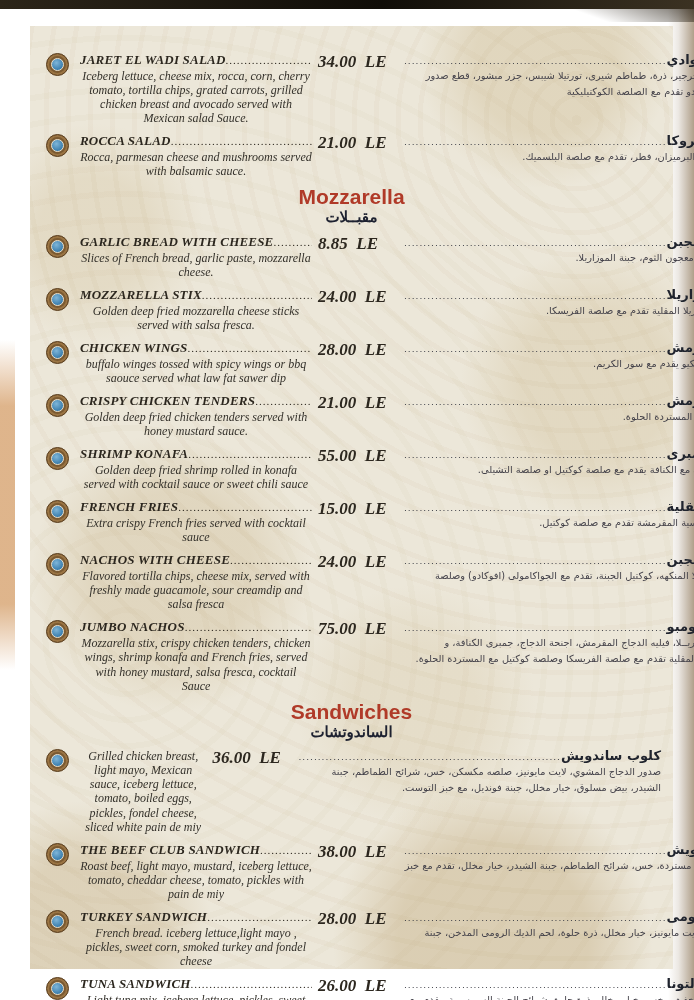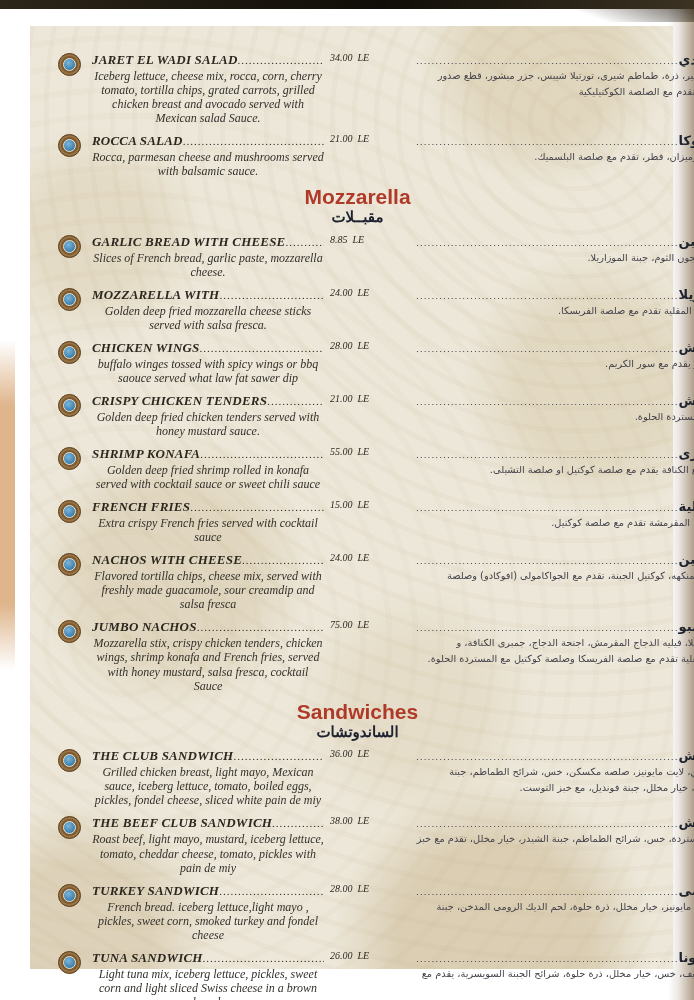--- a/index.html
+++ b/index.html
@@ -33,21 +33,21 @@
     position:absolute;left:30px;right:21px;top:26px;bottom:31px;z-index:6;
     background:
       radial-gradient(circle at 80% 4%, rgba(198,176,128,.30) 0 70px, rgba(198,176,128,0) 125px),
       radial-gradient(circle at 10% 22%, rgba(198,176,128,.22) 0 55px, rgba(198,176,128,0) 110px),
       radial-gradient(circle at 88% 38%, rgba(198,176,128,.26) 0 75px, rgba(198,176,128,0) 135px),
       radial-gradient(circle at 22% 58%, rgba(190,165,115,.25) 0 80px, rgba(190,165,115,0) 140px),
       radial-gradient(circle at 60% 72%, rgba(198,176,128,.18) 0 60px, rgba(198,176,128,0) 120px),
       radial-gradient(circle at 72% 97%, rgba(183,155,103,.33) 0 95px, rgba(183,155,103,0) 160px),
       radial-gradient(circle at 8% 96%, rgba(183,155,103,.28) 0 70px, rgba(183,155,103,0) 130px),
       #ece7d9;
-    padding:26px 0 0 12px; box-sizing:border-box;
+    padding:26px 0 0 0; box-sizing:border-box;
   }
   .paper::before{
     content:"";position:absolute;inset:0;pointer-events:none;opacity:.5;
     background:
       repeating-radial-gradient(circle at 85% 10%, rgba(176,148,96,.10) 0 5px, rgba(176,148,96,0) 5px 22px),
       repeating-radial-gradient(circle at 15% 65%, rgba(176,148,96,.08) 0 6px, rgba(176,148,96,0) 6px 26px);
   }
   
   #sections{position:relative;z-index:7;}
   .item{display:flex;align-items:flex-start;margin:0 10px 8px 16px;}
@@ -56,21 +56,21 @@
     box-shadow:inset 0 0 0 2px #9a7443;}
   .bullet .inner{position:absolute;left:4px;top:4px;width:11px;height:11px;border-radius:50%;
     background:radial-gradient(circle at 40% 35%, #7fb6d9, #3c7fae 70%);
     border:1px solid #e8e2d2;}
   .en{width:232px;margin-left:11px;}
   .en-line{display:flex;align-items:baseline;}
   .en-name{font-style:italic;font-weight:bold;font-size:13px;color:#2c271f;white-space:nowrap;letter-spacing:.2px;}
   .leader{flex:1 1 auto;overflow:hidden;white-space:nowrap;color:#2c271f;font-size:11px;letter-spacing:1px;}
   .leader::after{content:"....................................................................";}
   .en-desc{font-style:italic;font-size:12px;line-height:1.17;color:#33302a;margin-top:1px;text-align:center;}
-  .price{flex:0 0 86px;padding-left:6px;font-style:italic;font-weight:400;font-size:10px;color:#2c271f;white-space:nowrap;}
+  .price{flex:0 0 86px;padding-left:6px;font-style:italic;font-weight:700;font-size:17px;color:#2c271f;white-space:nowrap;}
   .ar{flex:1 1 auto;direction:rtl;padding-right:2px;font-family:"DejaVu Sans", sans-serif;}
   .ar-line{display:flex;align-items:baseline;}
   .ar-name{font-weight:bold;font-size:13px;color:#20242e;white-space:nowrap;}
   .ar-leader{flex:1 1 auto;overflow:hidden;white-space:nowrap;color:#3a3c44;font-size:9px;letter-spacing:1px;}
   .ar-leader::after{content:"....................................................................";}
   .ar-desc{font-size:9.8px;line-height:1.62;color:#44424a;margin-top:1px;}
   
   .sec-head{text-align:center;margin:4px 0 7px 0;}
   .sec-head .en-h{font-family:"Liberation Sans", sans-serif;font-weight:bold;font-size:21px;color:#b03a28;line-height:1.05;}
   .sec-head .ar-h{font-family:Liberation Sans, sans-serif;font-weight:bold;font-size:15px;color:#1d2130;line-height:1.25;}
@@ -154,21 +154,21 @@
       <div class="ar-desc">شرائح الخبز الفرنسى، معجون الثوم، جبنة الموزاريلا.</div>
     </div>
   </div>
 
   <div class="item">
     <div class="bullet">
             <span class="inner"></span>
           </div>
     <div class="en">
       <div class="en-line">
-        <span class="en-name">MOZZARELLA WITH</span>
+        <span class="en-name">MOZZARELLA STIX</span>
         <span class="leader"></span>
       </div>
       <div class="en-desc">Golden deep fried mozzarella cheese sticks served with salsa fresca.</div>
     </div>
     <div class="price">24.00 LE</div>
     <div class="ar">
       <div class="ar-line">
         <span class="ar-name">قطع الموزاريلا</span>
         <span class="ar-leader"></span>
       </div>
@@ -306,24 +306,20 @@
   <div class="sec-head">
     <div class="en-h">Sandwiches</div>
     <div class="ar-h">الساندوتشات</div>
   </div>
 
   <div class="item">
     <div class="bullet">
             <span class="inner"></span>
           </div>
     <div class="en">
-      <div class="en-line">
-        <span class="en-name">THE CLUB SANDWICH</span>
-        <span class="leader"></span>
-      </div>
       <div class="en-desc">Grilled chicken breast, light mayo, Mexican sauce, iceberg lettuce, tomato, boiled eggs, pickles, fondel cheese, sliced white pain de miy</div>
     </div>
     <div class="price">36.00 LE</div>
     <div class="ar">
       <div class="ar-line">
         <span class="ar-name">كلوب ساندويش</span>
         <span class="ar-leader"></span>
       </div>
       <div class="ar-desc">صدور الدجاج المشوي، لايت مايونيز، صلصه مكسكن، خس، شرائح الطماطم، جبنة الشيدر، بيض مسلوق، خيار مخلل، جبنة فونديل، مع خبز التوست.</div>
     </div>

